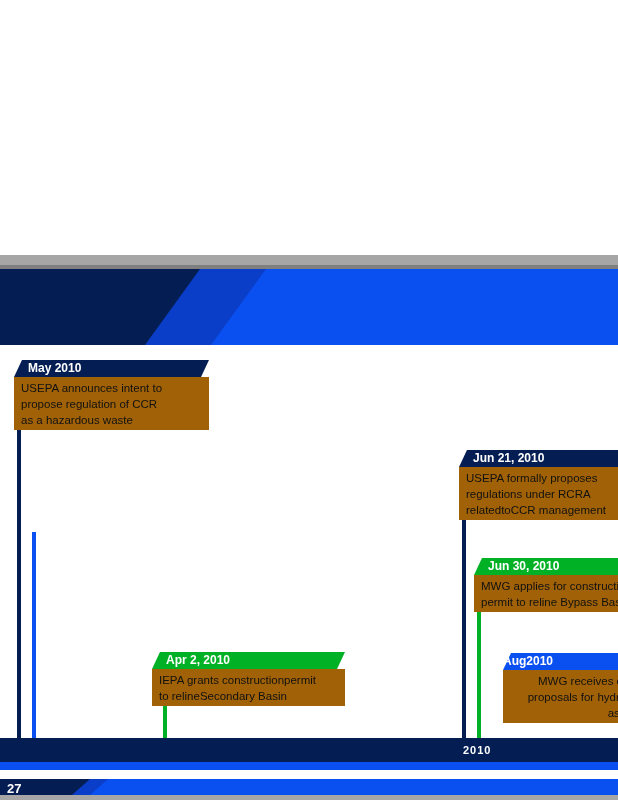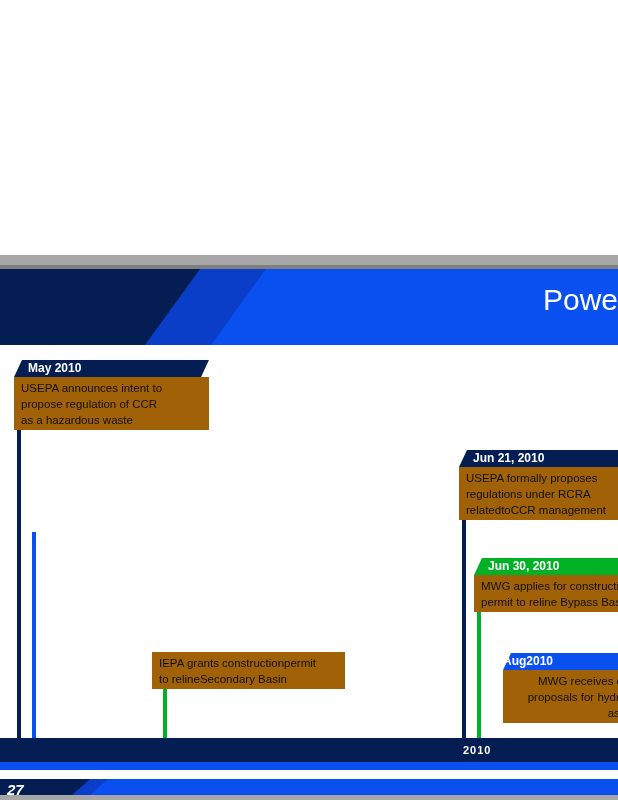--- a/index.html
+++ b/index.html
@@ -46,36 +46,35 @@
      font-weight:bold;letter-spacing:1px;}
   .axis-accent{position:absolute;left:0;top:762px;width:618px;height:8px;background:#0a50f0;}
 
   
   .footer{position:absolute;left:0;top:779px;width:618px;height:16px;overflow:hidden;}
   .ft-navy{position:absolute;left:0;top:0;width:618px;height:16px;background:#041e54;}
   .ft-mid{position:absolute;left:0;top:0;width:618px;height:16px;background:#0b3ec8;
      clip-path:polygon(90px 0, 618px 0, 618px 16px, 72px 16px);}
   .ft-blue{position:absolute;left:0;top:0;width:618px;height:16px;background:#0a50f0;
      clip-path:polygon(108px 0, 618px 0, 618px 16px, 90px 16px);}
-  .ft-page{position:absolute;left:7px;top:2px;color:#ffffff;font-size:15px;font-weight:bold;font-style:italic;}
+  .ft-page{position:absolute;left:7px;top:2px;color:#ffffff;font-size:13px;font-weight:bold;}
   .ft-gray{position:absolute;left:0;top:795px;width:618px;height:5px;background:#a6a6a6;}
 </style>
 </head>
 <body>
 
 <div id="slide">
 
   <div class="gray-strip"></div>
   <div class="gray-line"></div>
 
   <div class="header-band">
     <div class="hdr-navy"></div>
     <div class="hdr-mid"></div>
     <div class="hdr-blue"></div>
-    <div class="hdr-title">Powe</div>
   </div>
 
   <div class="vline" style="left:17px;top:377px;height:361px;background:#041e54;"></div>
   <div class="vline" style="left:32px;top:532px;height:206px;background:#0a50f0;"></div>
   <div class="vline" style="left:163px;top:664px;height:74px;background:#00b025;"></div>
   <div class="vline" style="left:462px;top:467px;height:271px;background:#041e54;"></div>
   <div class="vline" style="left:477px;top:574px;height:164px;background:#00b025;"></div>
 
   <div class="card" style="left:14px;top:360px;width:195px;">
     <div class="card-head">
@@ -84,20 +83,24 @@
     </div>
     <div class="card-body">
       <div>USEPA  announces  intent to</div>
       <div>propose  regulation  of CCR</div>
       <div>as a hazardous  waste</div>
     </div>
   </div>
 
 
   <div class="card" style="left:152px;top:652px;width:193px;">
+    <div class="card-head">
+      <span class="hdr-shape" style="background:#00b025;"></span>
+      <span class="hdr-text">Apr  2, 2010</span>
+    </div>
     <div class="card-body">
       <div>IEPA grants constructionpermit</div>
       <div>to relineSecondary  Basin</div>
     </div>
   </div>
 
   <div class="card" style="left:459px;top:450px;width:185px;">
     <div class="card-head">
       <span class="hdr-shape" style="background:#041e54;"></span>
       <span class="hdr-text">Jun  21, 2010</span>

